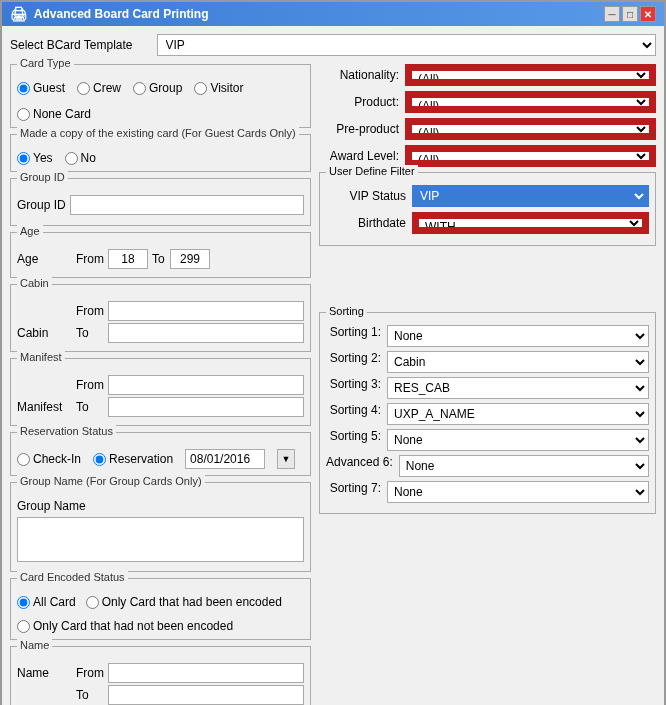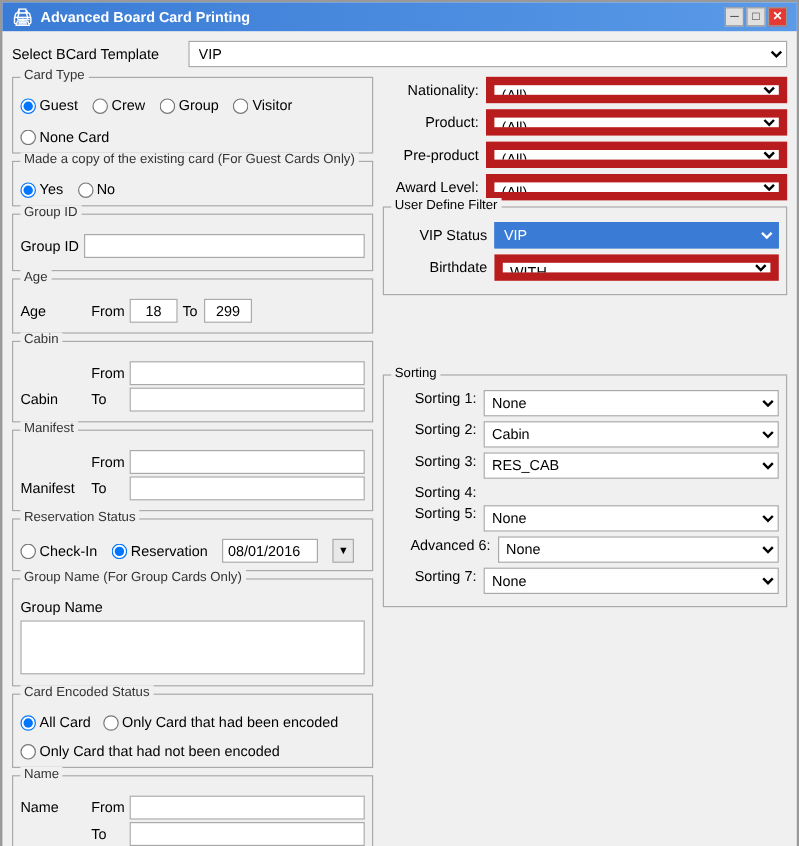--- a/index.html
+++ b/index.html
@@ -242,21 +242,21 @@
     .user-define-title {
       position: absolute;
       top: -8px;
       left: 6px;
       background: #f0f0f0;
       padding: 0 3px;
       font-size: 11px;
     }
     .sorting-group {
       border: 1px solid #aaa;
-      padding: 4px 6px 6px 22px;
+      padding: 4px 6px 6px 6px;
       position: relative;
       background: #f0f0f0;
     }
     .sorting-title {
       position: absolute;
       top: -8px;
       left: 6px;
       background: #f0f0f0;
       padding: 0 3px;
       font-size: 11px;
@@ -564,20 +564,23 @@
               </select>
             </div>
             <div class="sorting-row">
               <span class="sorting-label">Sorting 3:</span>
               <select class="sorting-select">
                 <option>RES_CAB</option>
               </select>
             </div>
             <div class="sorting-row">
               <span class="sorting-label">Sorting 4:</span>
+              <select class="sorting-select">
+                <option>UXP_A_NAME</option>
+              </select>
             </div>
             <div class="sorting-row">
               <span class="sorting-label">Sorting 5:</span>
               <select class="sorting-select">
                 <option>None</option>
               </select>
             </div>
             <div class="sorting-row">
               <span class="sorting-label">Advanced 6:</span>
               <select class="sorting-select">

